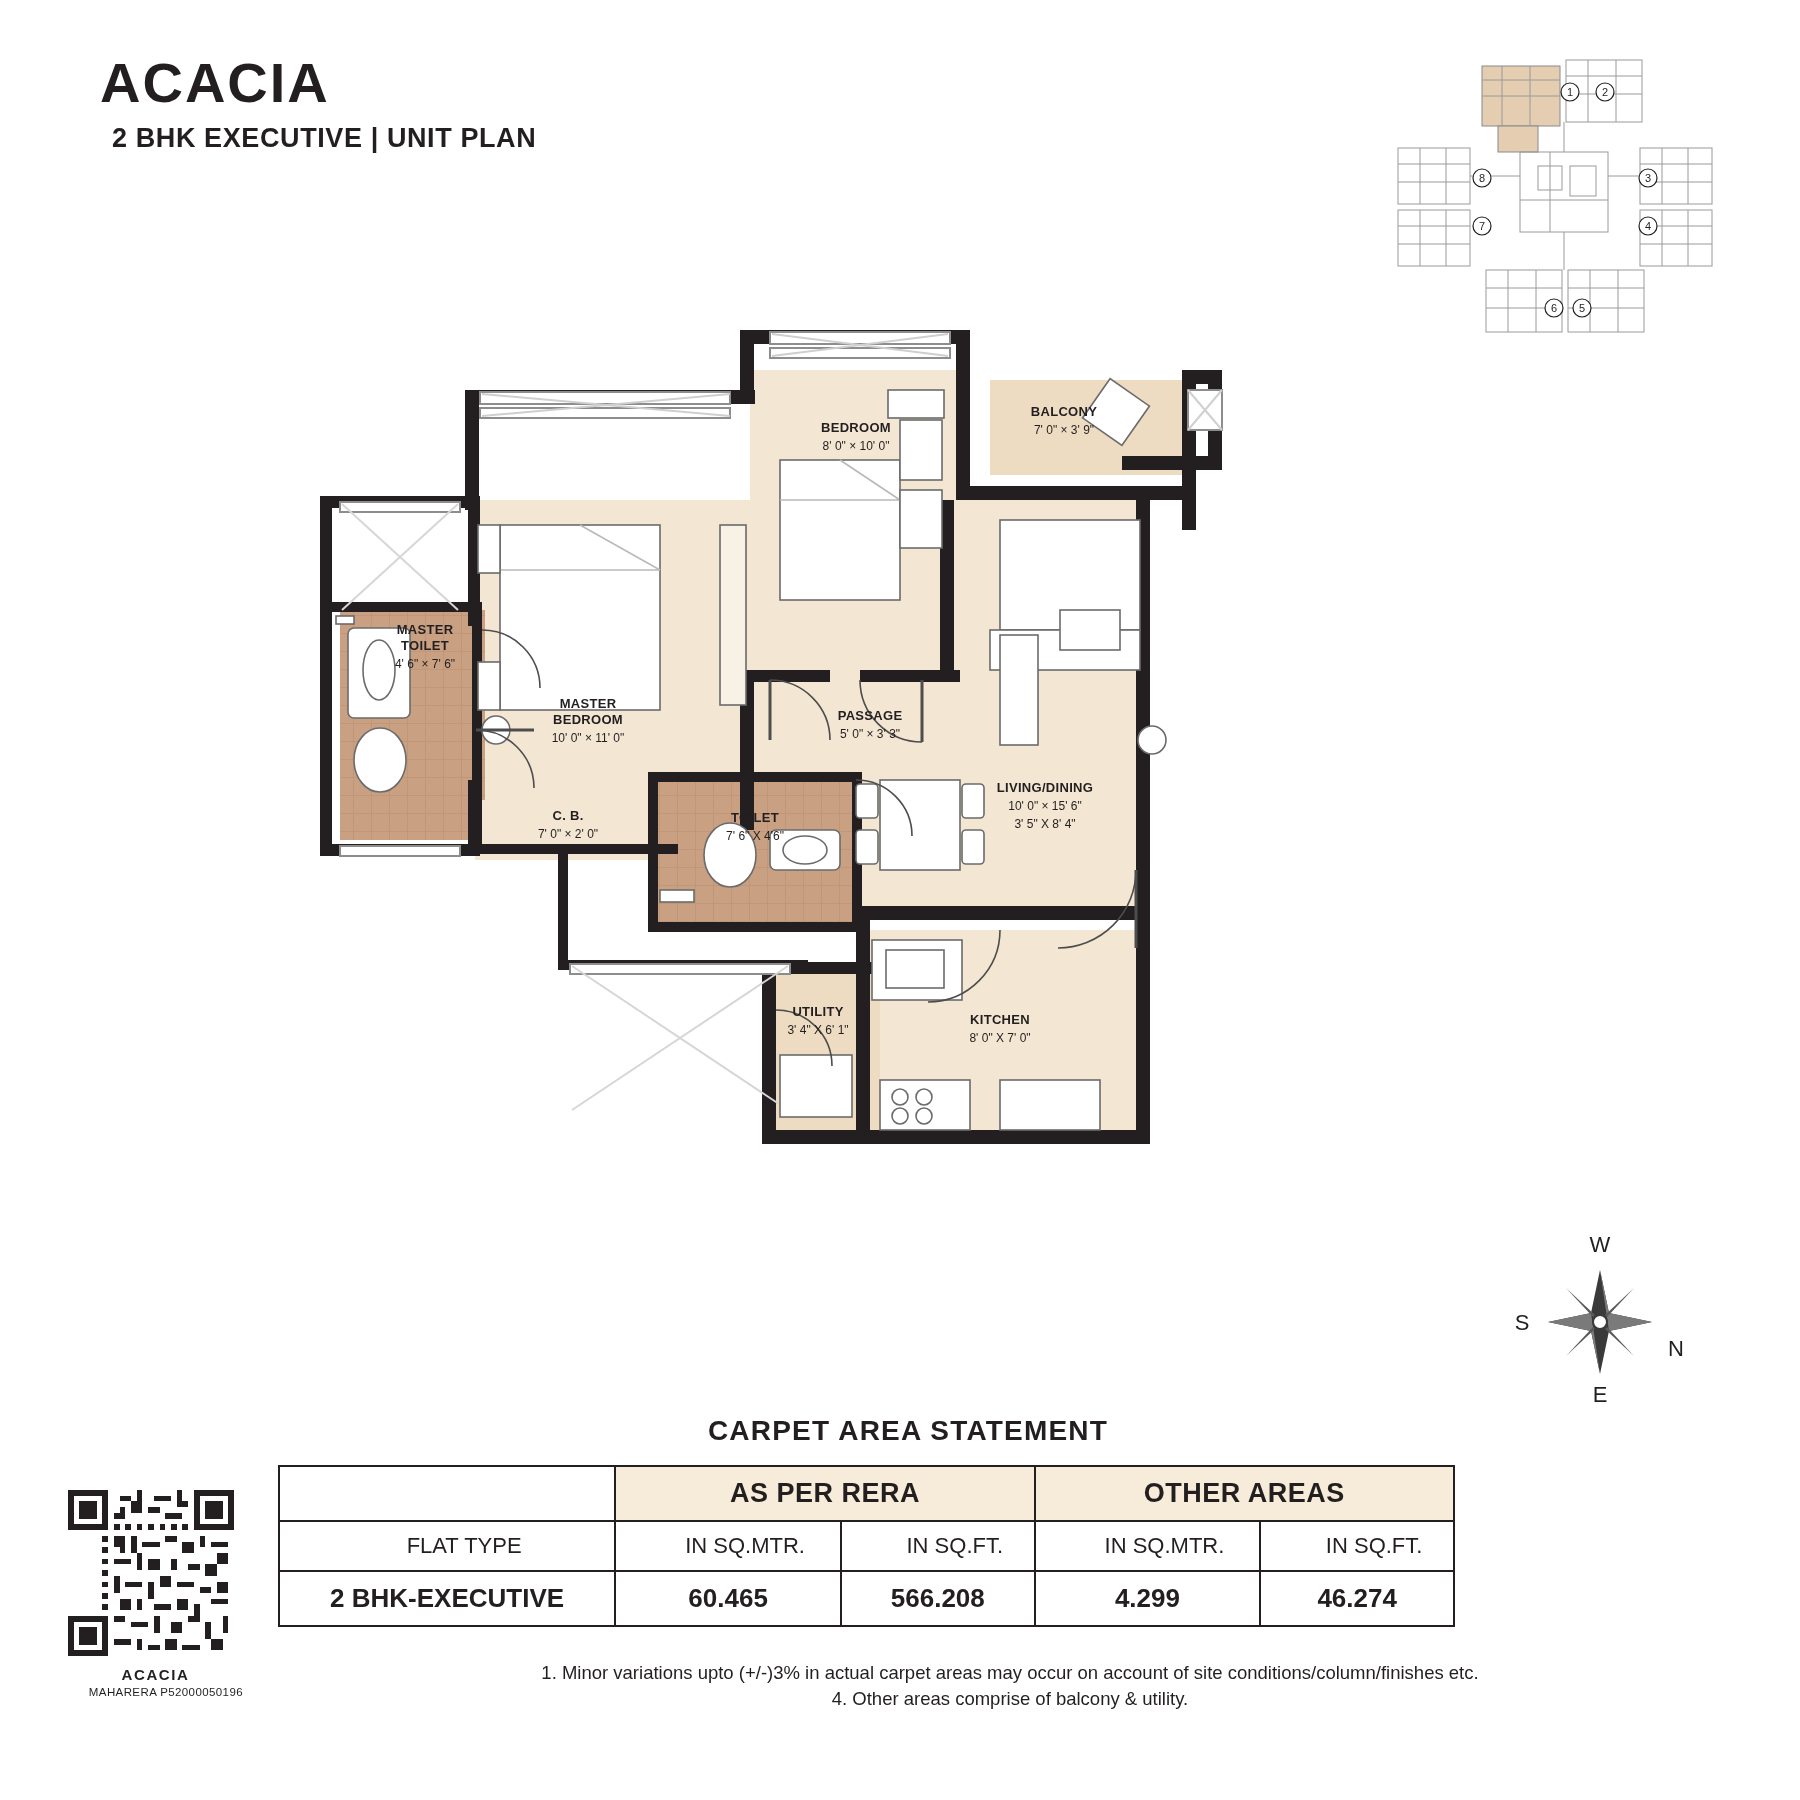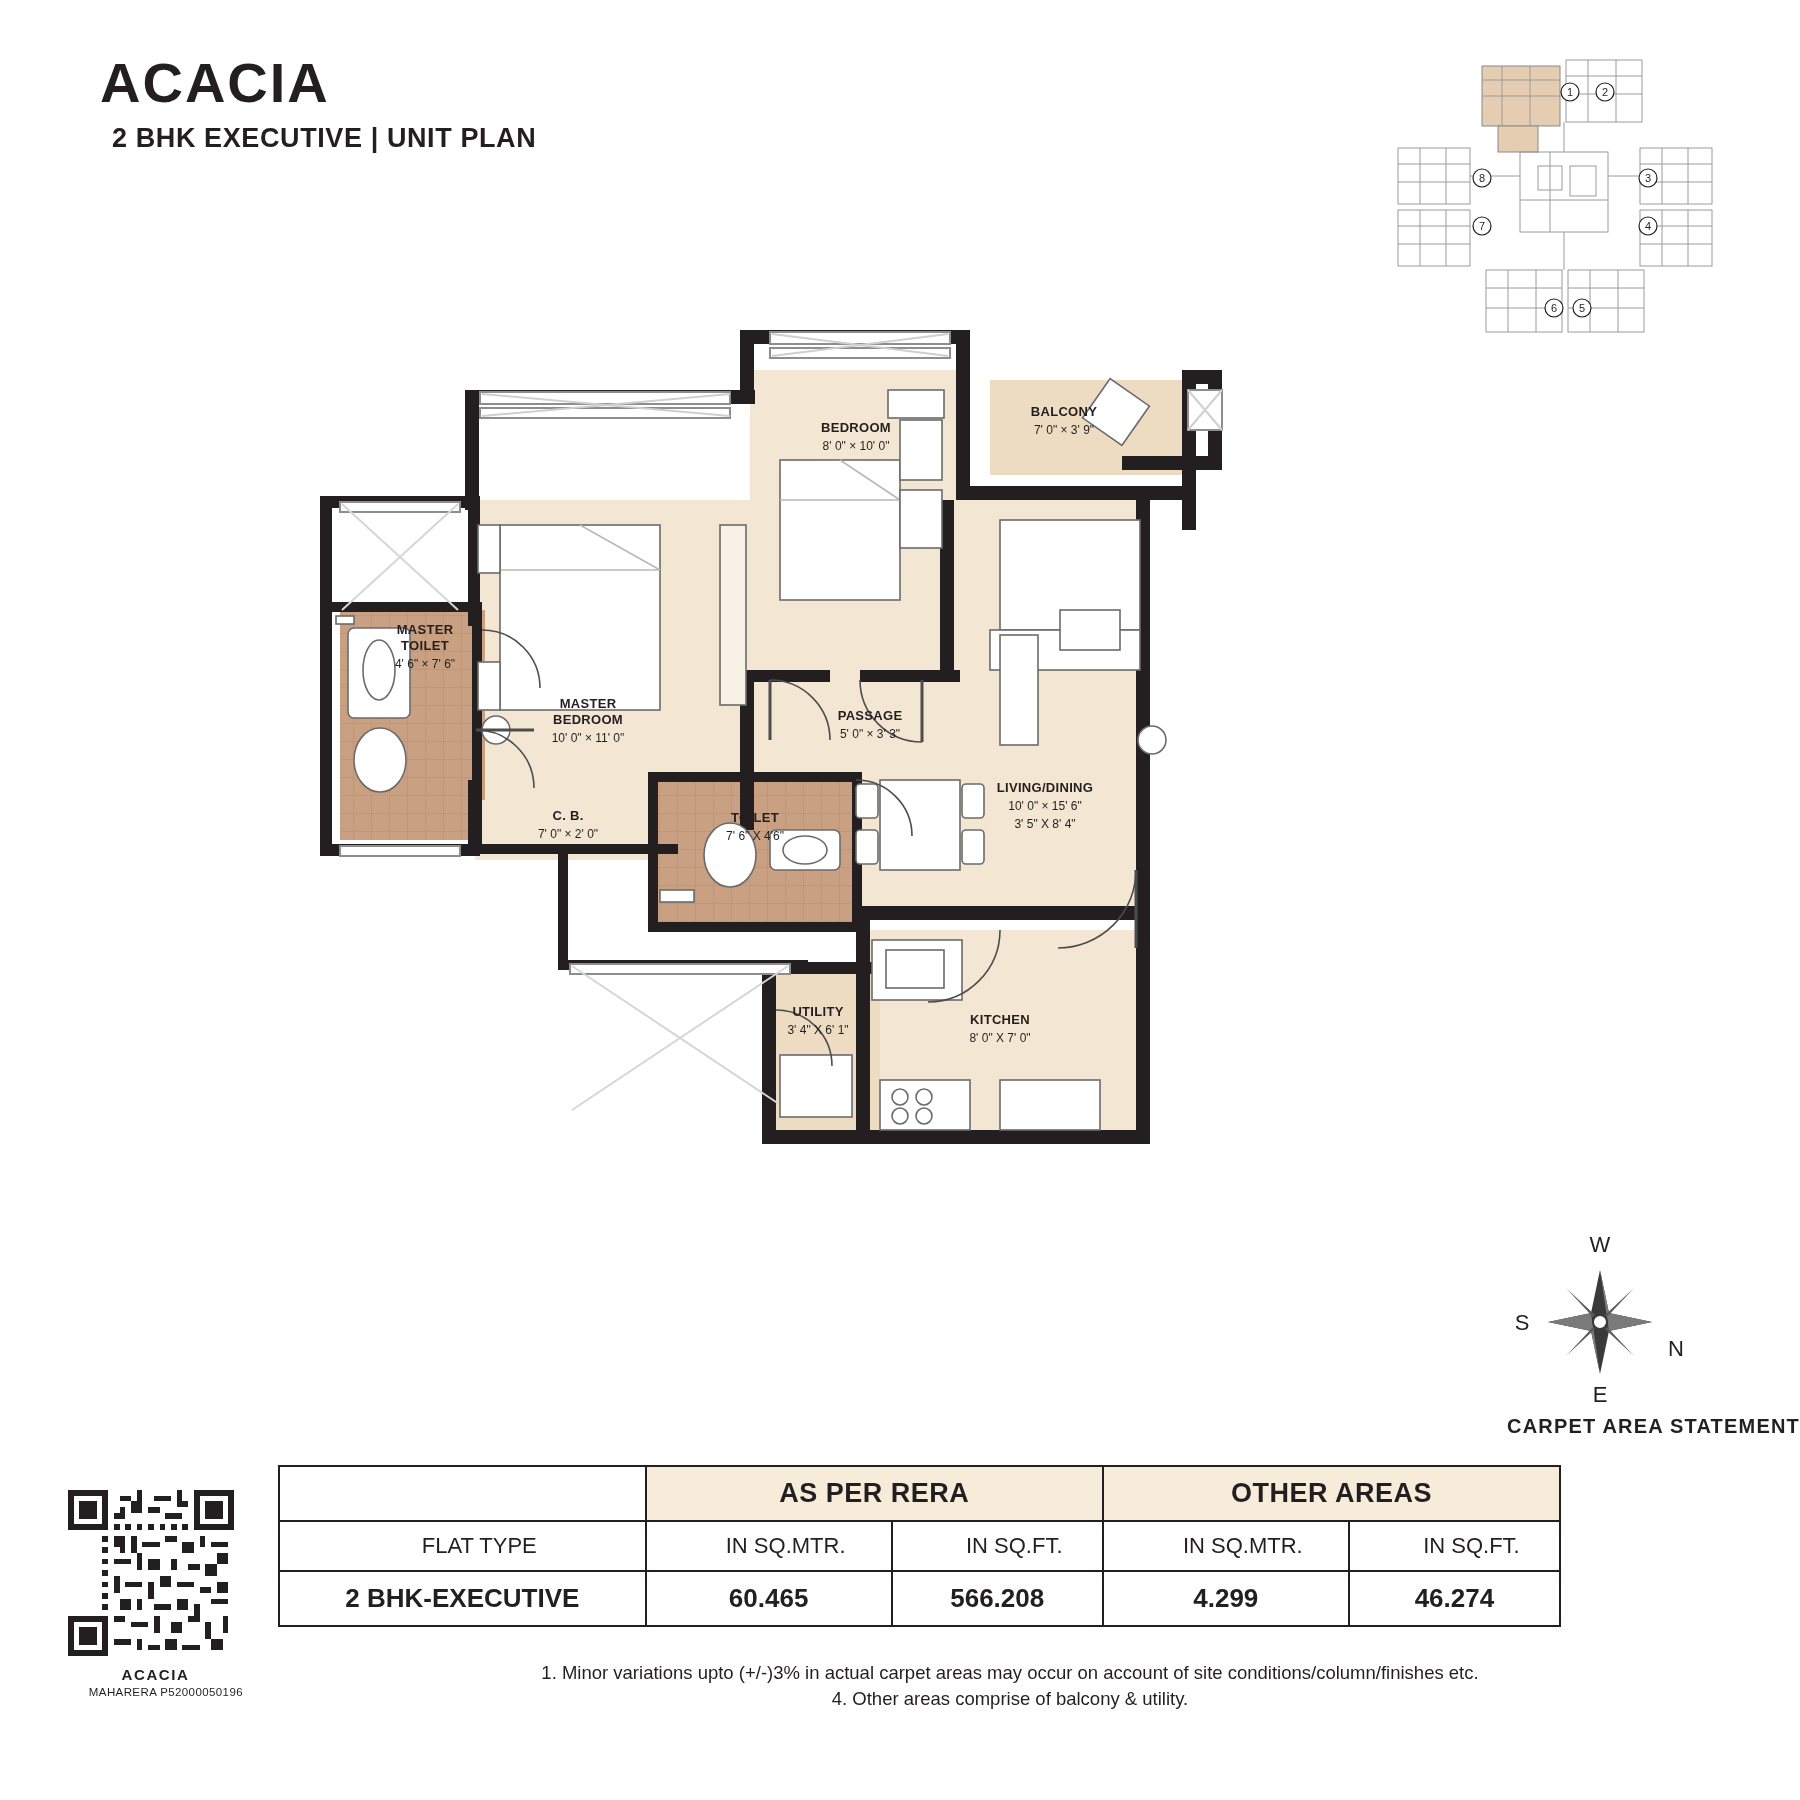--- a/index.html
+++ b/index.html
@@ -29,25 +29,25 @@
 
   
   #floor-plan{left:300px;top:310px;width:1000px;height:860px;}
   #floor-plan svg{display:block;}
 
   
   #compass{left:1500px;top:1230px;width:200px;height:180px;}
 
   
   #carpet-heading{
-    left:16px;right:0;top:1415px;text-align:right;
-    font-size:20px;font-weight:bold;letter-spacing:1.2px;
+    left:16px;right:0;top:1415px;text-align:center;
+    font-size:28px;font-weight:bold;letter-spacing:1.2px;
   }
   #carpet-table{
-    left:278px;top:1465px;width:1283px;
+    left:278px;top:1465px;width:1177px;
     border-collapse:collapse;
     border:2px solid #231f20;
   }
   #carpet-table td,#carpet-table th{
     border:2px solid #231f20;
     text-align:center;
     padding:11px 4px;
     font-size:25px;
     font-weight:normal;
   }

